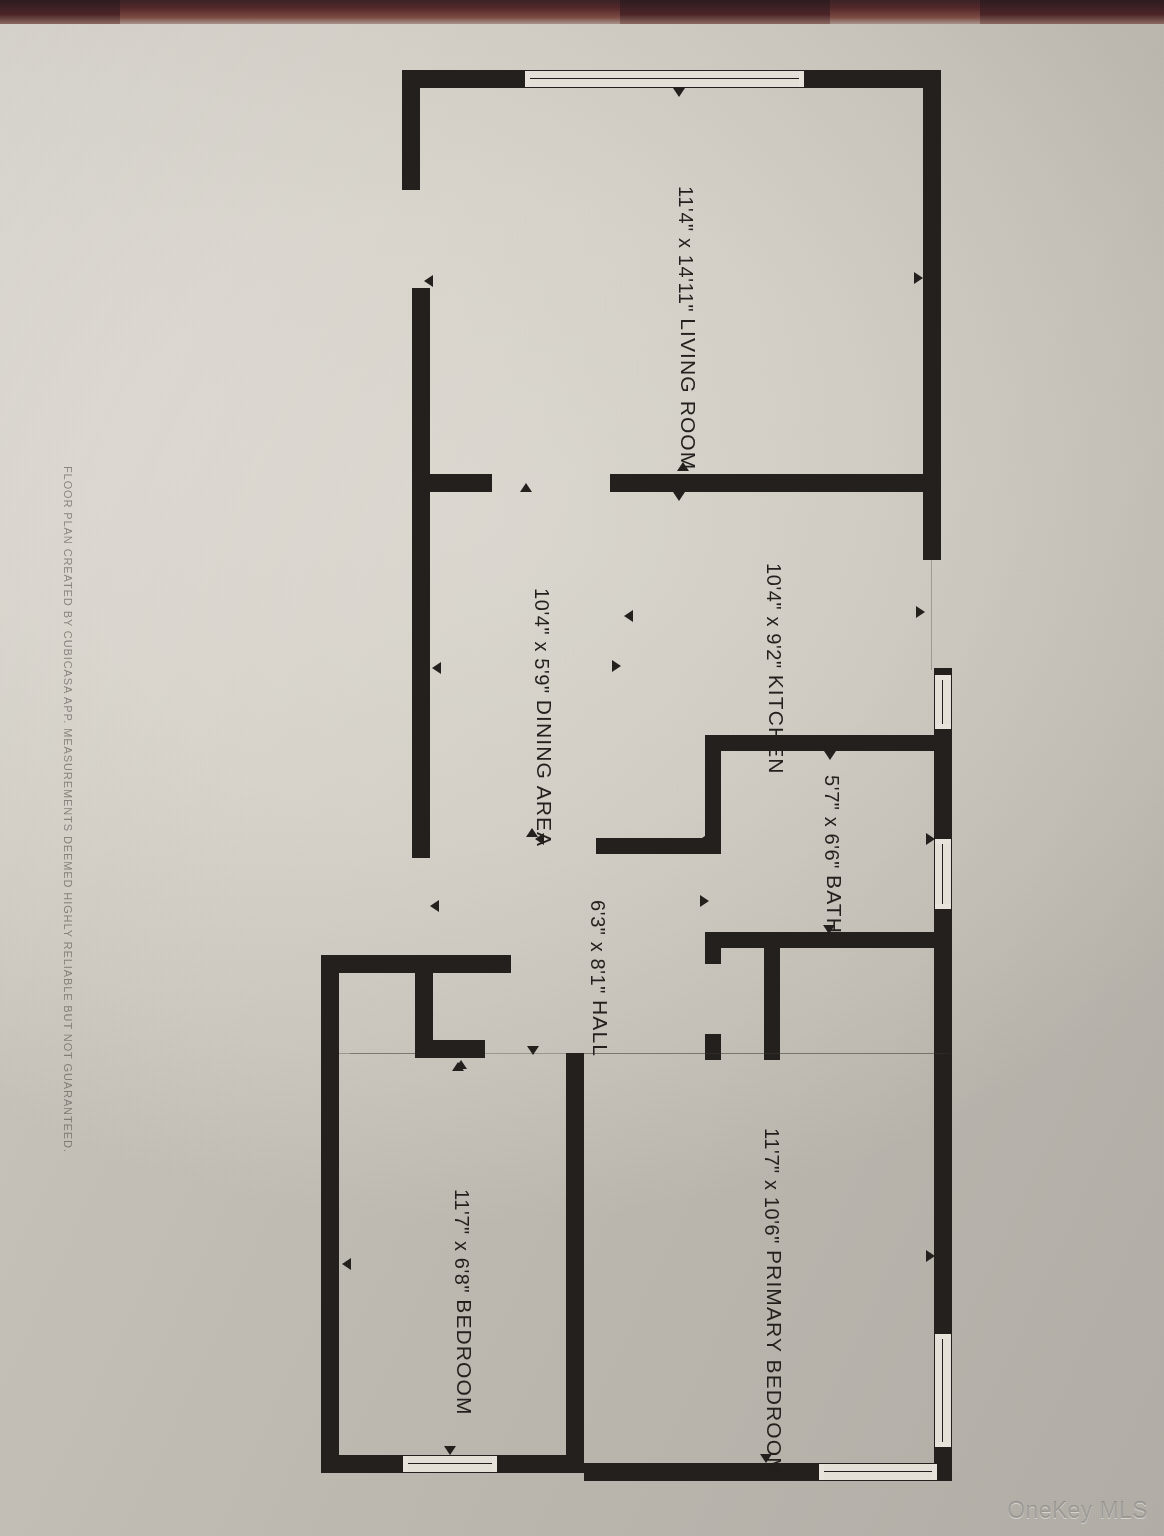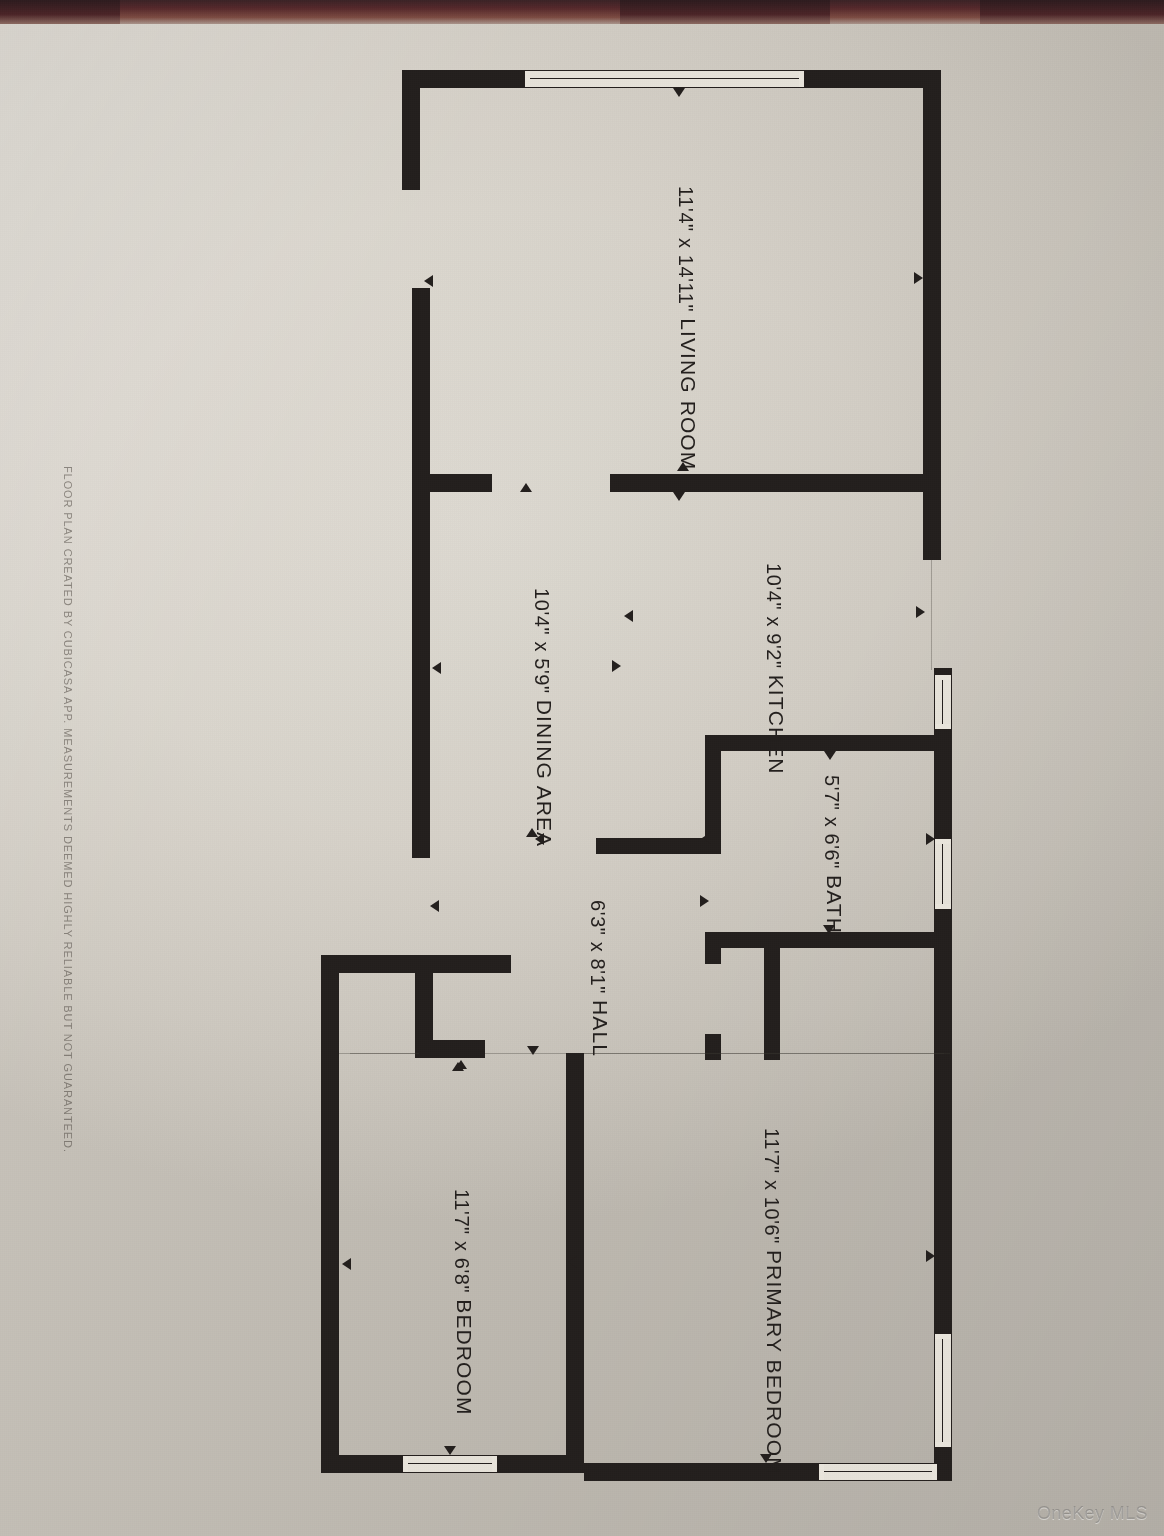--- a/index.html
+++ b/index.html
@@ -153,21 +153,21 @@
     font-size: 11px;
     letter-spacing: 0.9px;
     color: rgba(88,82,76,0.62);
   }
 
   
   #watermark {
     position: absolute;
     right: 16px;
     bottom: 12px;
-    font-size: 18px;
+    font-size: 23px;
     letter-spacing: 0.4px;
     color: rgba(120,118,116,0.55);
     text-shadow: 0 1px 0 rgba(255,255,255,0.45);
   }
   .grain{
     position:absolute; inset:0; pointer-events:none;
     opacity:.5;
     background-image:
       repeating-linear-gradient(0deg, rgba(0,0,0,0.015) 0 1px, rgba(255,255,255,0.012) 1px 2px),
       repeating-linear-gradient(90deg, rgba(0,0,0,0.012) 0 1px, rgba(255,255,255,0.01) 1px 2px);

